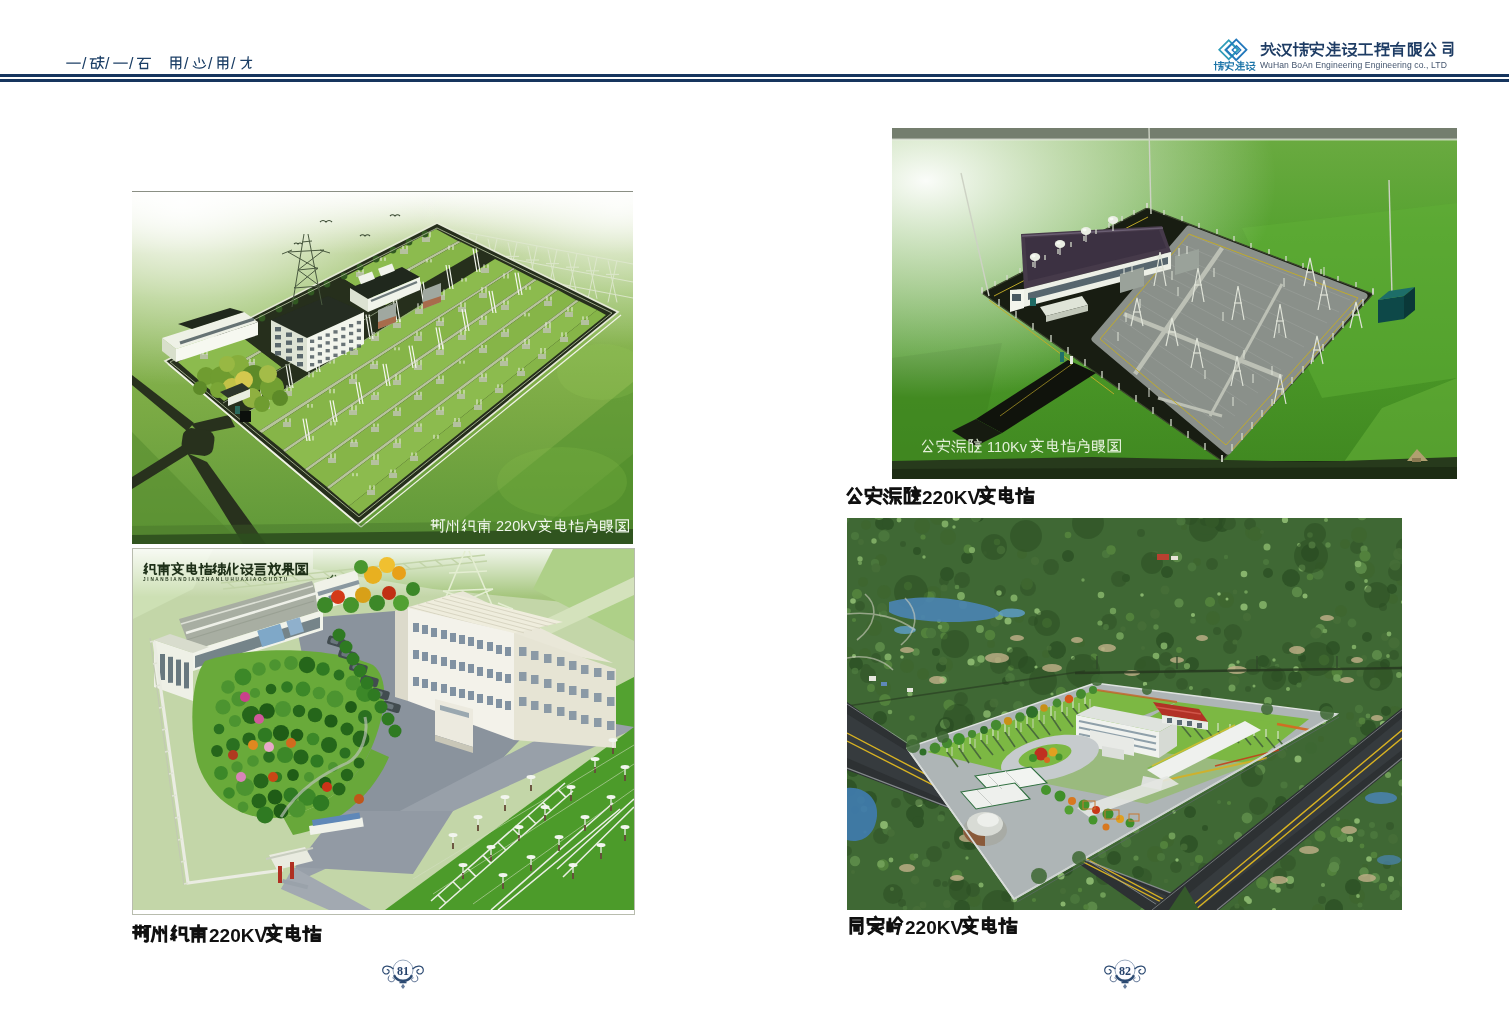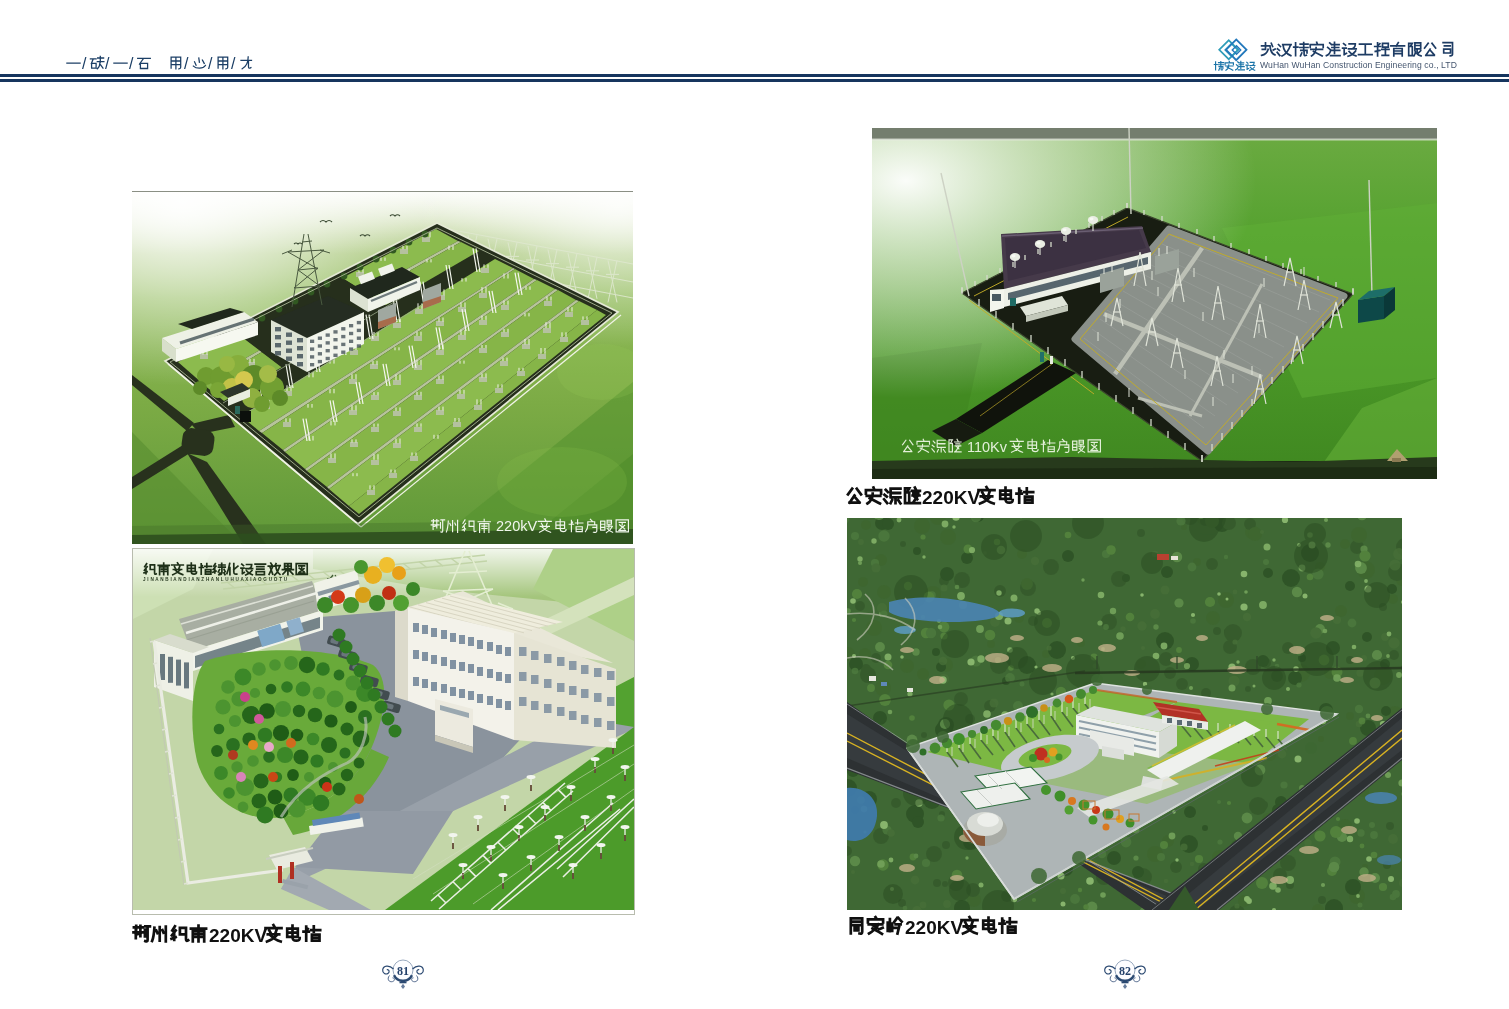--- a/index.html
+++ b/index.html
@@ -33,21 +33,21 @@
 </svg></div>
 
 <svg class="abs" style="left:1212px;top:59px;" width="48" height="14" viewBox="0 0 48 14">
 <path d="M3.6,2.8V10.9 M2.3,5.5H5.1 M6.5,3.6H11.6 M8.8,2.5V7.8 M6.3,5.7H11.6 M7.0,7.6H10.9V9.3 M7.6,9.3L6.8,11.2 M9.1,7.8V10.3C9.1,11.2 9.7,11.2 10.5,10.7 M17.2,2.3L17.7,3.4 M13.1,3.8H21.4V5.7 M13.1,3.8V5.7 M13.5,7.0H21.0 M16.8,5.7C16.8,8.0 16.0,9.9 13.9,11.2 M15.2,8.2C17.2,9.3 19.4,10.3 20.8,11.2 M25.6,2.8L26.9,3.8 M24.4,5.7L25.9,7.0 M23.6,10.9C25.2,10.3 26.1,9.1 26.3,7.4 M28.8,2.3V9.5 M26.9,3.8H31.7 M27.1,5.7H31.5 M26.7,7.6H32.2 M26.3,10.9H32.4 M34.7,3.2L35.9,4.2 M34.0,6.1H36.4 M35.1,6.1V10.3 M35.1,10.3L36.6,9.5 M38.2,3.4H42.2C42.2,5.1 41.4,6.1 40.1,6.5 M37.8,6.5H42.9 M38.2,8.2C39.3,9.7 41.0,10.7 42.7,11.2 M42.5,8.0C41.4,9.5 39.7,10.7 37.6,11.4" fill="none" stroke="#1b74a8" stroke-width="1.15" stroke-linecap="square"></path>
 </svg>
 
 <svg class="abs" style="left:1258px;top:38px;" width="250" height="36" viewBox="0 0 250 36">
 <path d="M3.6,7.9H11.7 M13.3,5.3L14.6,8.5 M7.5,4.9V11.4 M4.3,11.4L7.5,11.4 M3.6,17.3C6.9,16.6 9.1,15.0 10.1,11.4 M12.0,7.9C12.4,12.7 14.0,16.0 16.9,16.9 M15.3,12.1L17.2,11.1 M20.5,6.6L22.4,8.5 M19.5,10.8L21.4,12.4 M19.2,14.3L21.8,17.6 M24.7,6.6H33.1 M25.0,6.6C25.3,10.8 26.6,15.0 32.8,17.6 M32.5,6.9C30.8,12.1 28.2,16.0 24.0,17.9 M37.6,4.9V17.6 M35.7,9.2H39.9 M42.2,6.2H50.0 M45.7,4.6V12.7 M41.9,9.5H50.0 M42.8,12.4H49.0V15.0 M43.8,15.0L42.5,17.9 M46.1,12.7V16.6C46.1,17.9 47.0,17.9 48.3,17.3 M58.7,4.3L59.3,5.9 M52.2,6.6H65.2V9.5 M52.2,6.6V9.5 M52.9,11.4H64.5 M58.1,9.5C58.1,13.0 56.8,16.0 53.5,17.9 M55.5,13.4C58.7,15.0 61.9,16.6 64.2,17.9 M71.7,4.9L73.6,6.6 M69.7,9.5L72.0,11.4 M68.4,17.6C71.0,16.6 72.3,14.7 72.6,12.1 M76.5,4.3V15.3 M73.6,6.6H81.1 M73.9,9.5H80.7 M73.3,12.4H81.7 M72.6,17.6H82.0 M85.6,5.6L87.5,7.2 M84.6,10.1H88.2 M86.2,10.1V16.6 M86.2,16.6L88.5,15.3 M91.1,5.9H97.3C97.3,8.5 96.0,10.1 94.0,10.8 M90.5,10.8H98.2 M91.1,13.4C92.7,15.6 95.3,17.3 97.9,17.9 M97.6,13.0C96.0,15.3 93.4,17.3 90.1,18.2 M101.5,6.2H113.1 M107.3,6.2V16.3 M100.5,16.6H114.1 M119.6,4.9V17.9 M116.7,8.5H122.5 M121.9,5.6L119.9,7.5 M117.3,13.4L121.9,12.4 M124.5,5.3H130.3V9.2H124.5Z M123.8,11.4H131.0 M127.4,10.8V16.9 M124.1,17.3H130.6 M132.9,7.9H146.5 M140.3,4.6L138.1,8.2 M135.8,10.5H144.2V17.9 M135.8,10.5V17.9 M135.8,13.0H144.2 M135.8,15.6H144.2 M150.7,5.3V17.6 M150.7,5.3H154.3L152.3,8.5H154.3V17.6H150.7 M156.9,4.9H162.7V10.8H156.9Z M156.9,7.5H162.7 M156.9,12.4C157.8,14.3 157.2,16.3 155.9,17.9 M159.1,12.4V15.0 M158.8,15.6C159.8,16.9 161.4,17.6 163.0,17.9 M162.7,12.7L159.8,15.6 M170.2,5.3L166.6,10.1 M174.0,5.3L177.6,10.1 M172.1,11.1L167.9,17.3 M172.1,12.1L176.3,16.9 M167.9,17.3H176.3 M194.5,4.6V16.3C194.5,17.6 193.8,17.9 192.2,17.9 M194.5,4.6H185.1 M186.4,7.9H192.2 M185.7,11.1H192.5V15.0H185.7Z" fill="none" stroke="#1e3c64" stroke-width="1.70" stroke-linecap="square"></path>
 </svg>
 
-<div class="abs" style="left:1260px;top:60px;width:250px;font-size:8.6px;color:#44556e;letter-spacing:0.1px;">WuHan WuHan Construction Engineering co., LTD</div>
+<div class="abs" style="left:1260px;top:60px;width:250px;font-size:8.6px;color:#44556e;letter-spacing:0.1px;">WuHan BoAn Engineering Engineering co., LTD</div>
 
 <div class="abs" style="left:132px;top:191px;border-top:1px solid #8a8f84;"><svg width="501" height="352" viewBox="0 0 501 352">
 <defs>
 <linearGradient id="g1bg" x1="0" y1="0" x2="0" y2="1">
 <stop offset="0" stop-color="#dce6c6"></stop>
             <stop offset="0.12" stop-color="#b4cd8a"></stop>
 <stop offset="0.3" stop-color="#8fba58"></stop>
             <stop offset="0.6" stop-color="#7cab45"></stop>
             <stop offset="1" stop-color="#5f9838"></stop>
 </linearGradient>
@@ -915,21 +915,21 @@
 <rect x="157" y="313" width="4" height="17" fill="#b03022"></rect>
 <rect x="150" y="330" width="26" height="4" fill="#9aa2aa" transform="rotate(14 150 330)"></rect>
 
 <rect x="176" y="277" width="54" height="9" fill="#f0f2ea" transform="rotate(-9 176 277)"></rect>
 <rect x="179" y="271" width="48" height="6" fill="#5f88b8" transform="rotate(-9 179 271)"></rect>
 
 <path d="M13.6,14.7L11.7,17.7 M14.1,17.7L11.4,21.3 M11.1,23.8L14.1,22.7 M13.0,20.7V24.6 M17.2,15.8H21.6V20.5H17.2Z M21.6,20.5V24.0C21.6,25.4 22.1,25.4 23.2,24.9 M30.7,14.1V16.0 M25.2,16.3H36.2 M26.6,18.0H34.8V25.7 M26.6,18.0V25.7 M28.5,20.2H33.2 M28.5,22.4H33.2 M30.7,19.1V25.7 M44.5,13.8L45.3,15.2 M38.7,16.0H50.3 M41.5,17.7L42.6,19.6 M46.7,17.4L45.9,19.6 M40.4,20.5H48.6 M47.3,20.7C45.3,22.9 43.1,24.6 39.8,25.7 M41.7,20.7C43.9,22.9 46.4,24.9 49.7,25.7 M58.3,14.1V16.9 M54.4,16.3H62.2V22.4H54.4Z M54.4,19.3H62.2 M58.3,16.3V22.7C58.3,24.6 59.1,25.1 61.1,25.1C63.0,25.1 63.5,24.6 63.5,23.2 M68.2,14.9V25.1 M66.3,18.5H70.2 M69.3,16.6L68.5,18.2 M73.8,14.7V18.5 M71.8,17.4H78.4 M72.4,20.7H77.9V25.1H72.4Z M72.4,22.9H77.9 M82.3,14.7L80.7,17.1 M82.9,17.1L80.1,20.5 M79.8,23.2L82.9,22.1 M81.8,20.2V24.0 M85.9,16.0H92.0 M88.7,14.4V18.2 M85.6,18.2H92.2 M88.9,18.8V23.5C88.9,25.1 88.1,25.7 86.7,25.4 M86.5,20.7L85.3,22.9 M91.1,20.5L92.2,22.7 M87.0,24.0L85.9,25.7 M90.9,23.8L92.0,25.7 M96.7,14.4C96.1,18.0 95.3,21.3 93.9,24.6 M96.9,18.5V25.7 M100.8,14.7V22.7C100.8,24.9 101.9,25.4 103.8,25.1 M104.9,17.1L100.8,20.7 M108.8,15.2L110.5,16.6 M108.0,19.1H111.0 M109.4,19.1V24.6 M109.4,24.6L111.3,23.5 M113.5,15.5H118.7C118.7,17.7 117.6,19.1 116.0,19.6 M112.9,19.6H119.6 M113.5,21.8C114.9,23.8 117.1,25.1 119.3,25.7 M119.0,21.6C117.6,23.5 115.4,25.1 112.7,26.0 M122.1,15.2H132.5 M123.7,17.7H130.9 M123.7,20.2H130.9 M123.2,22.7H131.4V25.7H123.2Z M137.8,14.1L138.9,15.8 M135.3,17.1H141.4 M137.0,17.7L139.7,25.1 M139.7,17.7L136.1,25.4 M143.0,14.7L141.9,16.9 M142.2,16.6H147.2 M142.8,16.6C143.0,19.9 144.1,23.2 146.9,25.4 M146.6,16.9C145.8,20.7 144.1,24.0 141.7,26.0 M151.6,14.7H158.2V19.6H151.6Z M151.6,17.1H158.2 M154.9,14.7V25.7 M154.6,20.2L149.9,25.1 M155.2,20.2L159.9,25.1 M149.4,20.7H160.4 M163.2,14.7H174.2V25.4H163.2Z M165.9,16.9H171.5 M168.7,16.9V19.1 M166.2,19.1L170.9,22.7 M170.9,19.6L166.5,23.2 M165.7,24.0H171.7" fill="none" stroke="#1e3018" stroke-width="1.70" stroke-linecap="square"></path>
 <text x="10" y="32" font-family="Liberation Sans, sans-serif" font-size="4.6" letter-spacing="0.25" fill="#2a3c22" font-weight="bold">J I N A N B I A N D I A N Z H A N L U H U A X I A O G U O T U</text>
 </svg></div>
 
-<div class="abs" style="left:872px;top:128px;"><svg width="565" height="351" viewBox="0 0 565 351">
+<div class="abs" style="left:892px;top:128px;"><svg width="565" height="351" viewBox="0 0 565 351">
 <defs>
 <linearGradient id="g3bg" x1="0" y1="0" x2="0" y2="1">
 <stop offset="0" stop-color="#6cab42"></stop>
             <stop offset="0.3" stop-color="#56a230"></stop>
 <stop offset="0.65" stop-color="#4a9727"></stop>
             <stop offset="1" stop-color="#3f8720"></stop>
 </linearGradient>
 <radialGradient id="g3glow" cx="0.06" cy="0.15" r="0.62">
 <stop offset="0" stop-color="#ffffff" stop-opacity="0.97"></stop>
             <stop offset="0.45" stop-color="#f2f6ea" stop-opacity="0.6"></stop>

